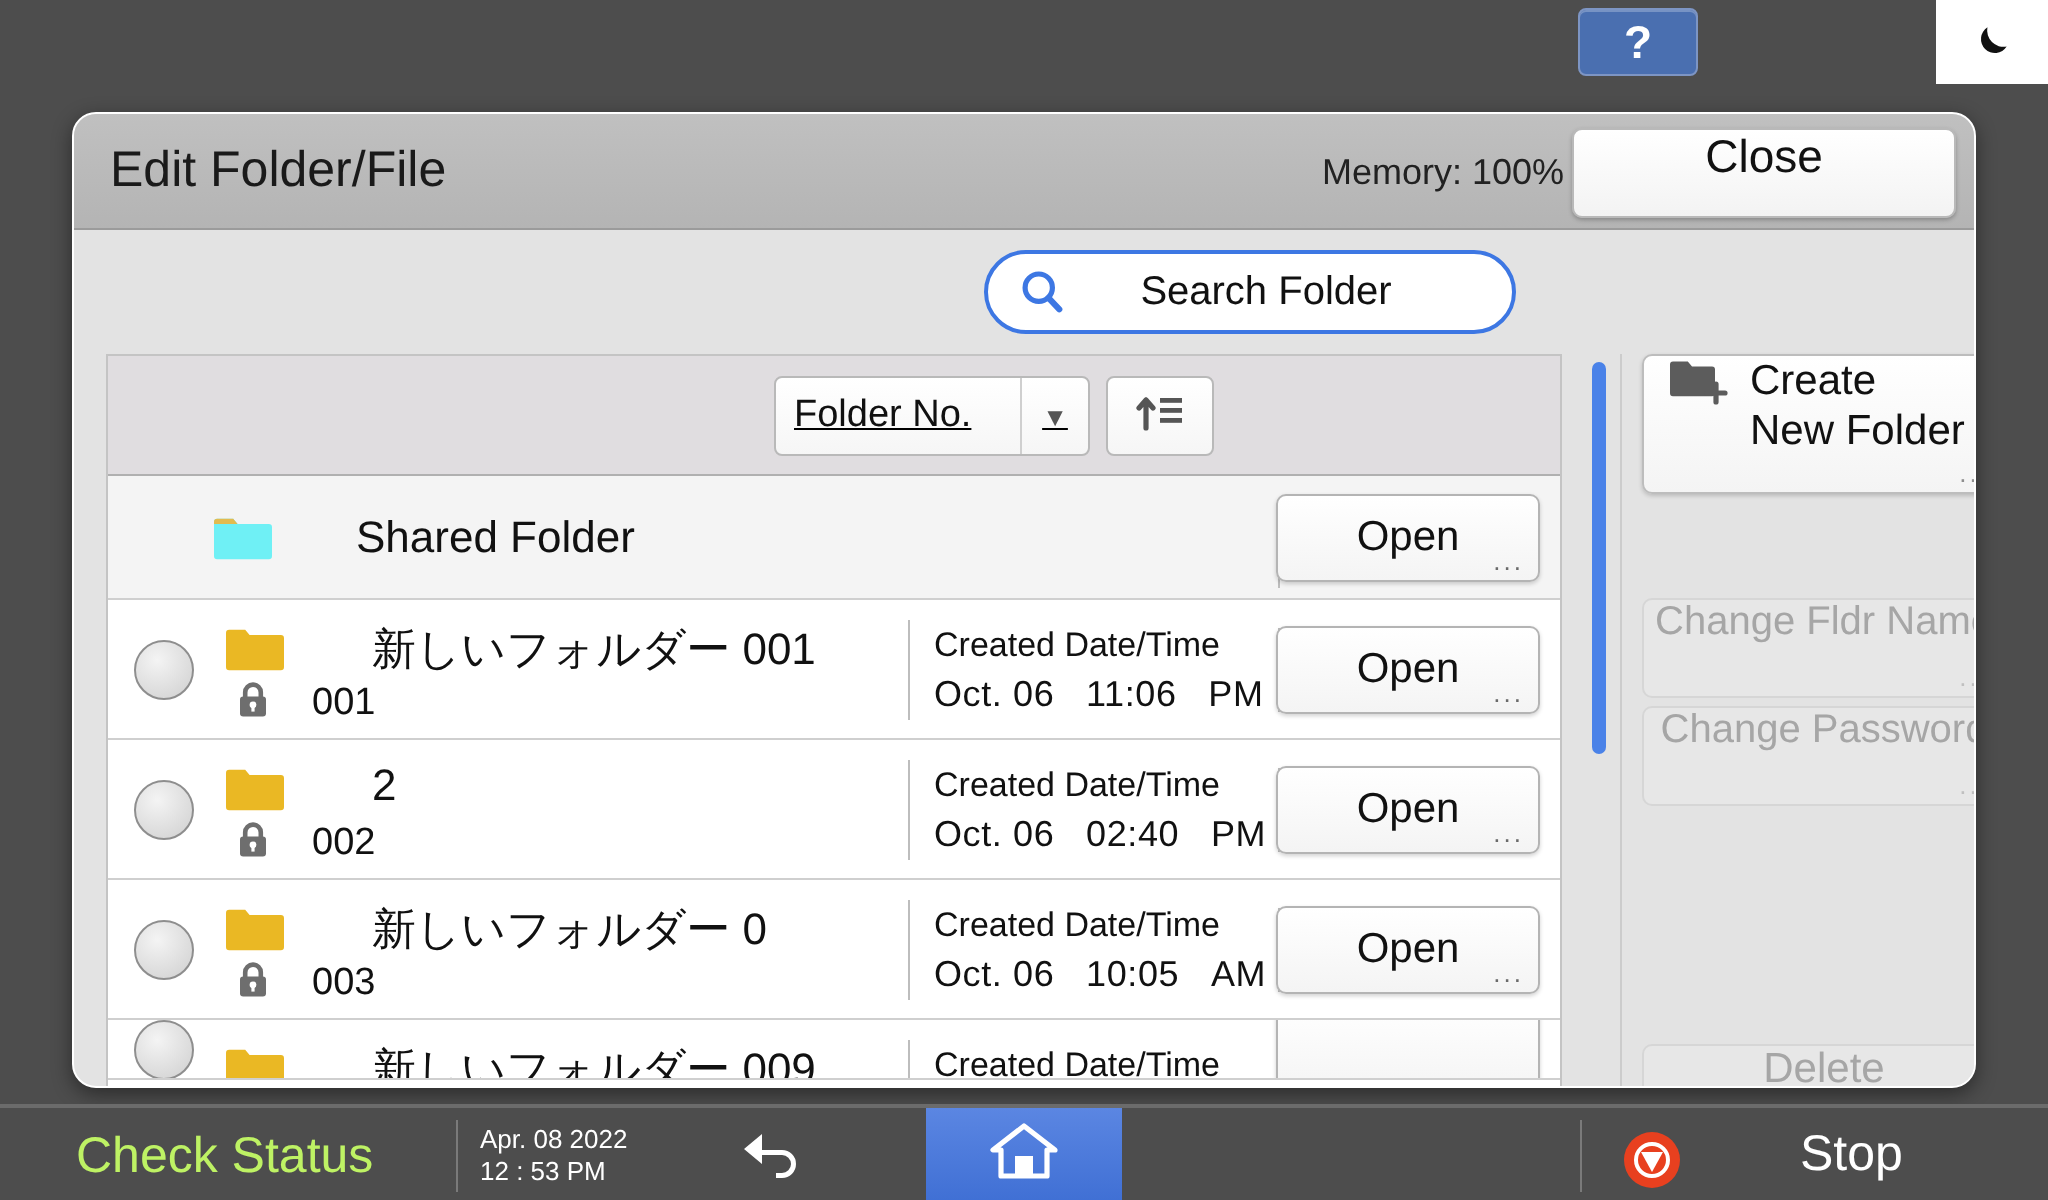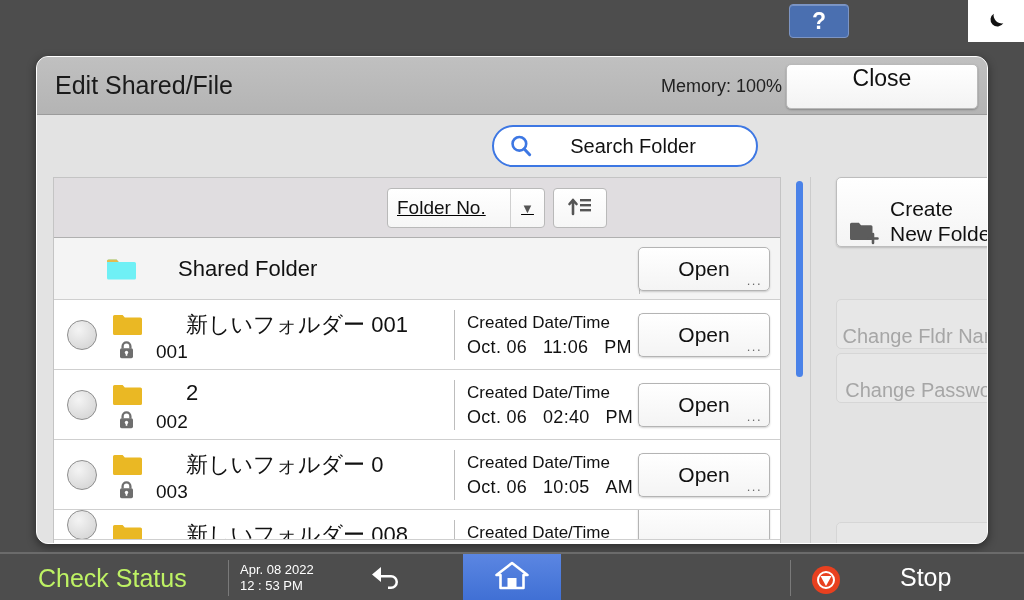--- a/index.html
+++ b/index.html
@@ -199,26 +199,26 @@
     width: 7px; height: 196px;
     background: #4a82e8; border-radius: 4px;
   }
 
   
   .side-panel {
     position: absolute; left: 776px; top: 62px;
     width: 176px; height: 368px;
   }
   .side-btn {
-    position: absolute; left: 23px;
+    position: absolute; left: 8px;
     width: 182px; height: 68px;
     background: linear-gradient(#ffffff,#f4f4f4);
     border: 1px solid #bdbdbd; border-radius: 5px;
     box-shadow: 0 1px 2px rgba(0,0,0,.18);
-    display: flex; align-items: flex-end;
+    display: flex; align-items: flex-start;
     font-size: 21px; color: #111;
   }
   .side-btn.disabled {
     background: #e7e7e7; border: 1px solid #d6d6d6;
     color: #a6a6a6; box-shadow: none;
     justify-content: center;
   }
   .side-btn .ellipsis { color: #8f8f8f; }
   .side-btn.disabled .ellipsis { color: #c0c0c0; }
   .createfolder-ico { margin-left: 12px; width: 32px; height: 26px; flex: none; }
@@ -276,21 +276,21 @@
         <svg viewBox="0 0 24 24" width="22" height="22">
           <path d="M20 14.5A9 9 0 0 1 9.5 4a7.6 7.6 0 1 0 10.5 10.5z" fill="#111"></path>
         </svg>
       </span>
     </div>
   </div>
 
   <div class="dialog">
 
     <div class="dlg-header">
-      <div class="dlg-title">Edit Shared/File</div>
+      <div class="dlg-title">Edit Folder/File</div>
       <div class="memory">Memory: 100%</div>
       <div class="close-btn">
         <span>Close</span>
       </div>
     </div>
 
     <div class="dlg-body">
 
       <div class="search-box">
         <span class="search-icon">
@@ -434,21 +434,21 @@
             </div>
           </div>
 
           <div class="row clipped">
             <span class="radio"></span>
             <span class="folder-ico">
               <svg viewBox="0 0 30 23" width="30" height="23">
                 <path d="M1 3.5a1.6 1.6 0 0 1 1.6-1.6h8l2.2 2.6h15.6a1.6 1.6 0 0 1 1.6 1.6v14.4a1.6 1.6 0 0 1-1.6 1.6H2.6A1.6 1.6 0 0 1 1 20.5z" fill="#eab824"></path>
               </svg>
             </span>
-            <span class="name-main">新しいフォルダー 008</span>
+            <span class="name-main">新しいフォルダー 009</span>
             <div class="meta">
               <div class="meta-label">Created Date/Time</div>
             </div>
             <span class="open-sep"></span>
             <div class="open-btn">
               <span></span>
             </div>
           </div>
 
         </div>

